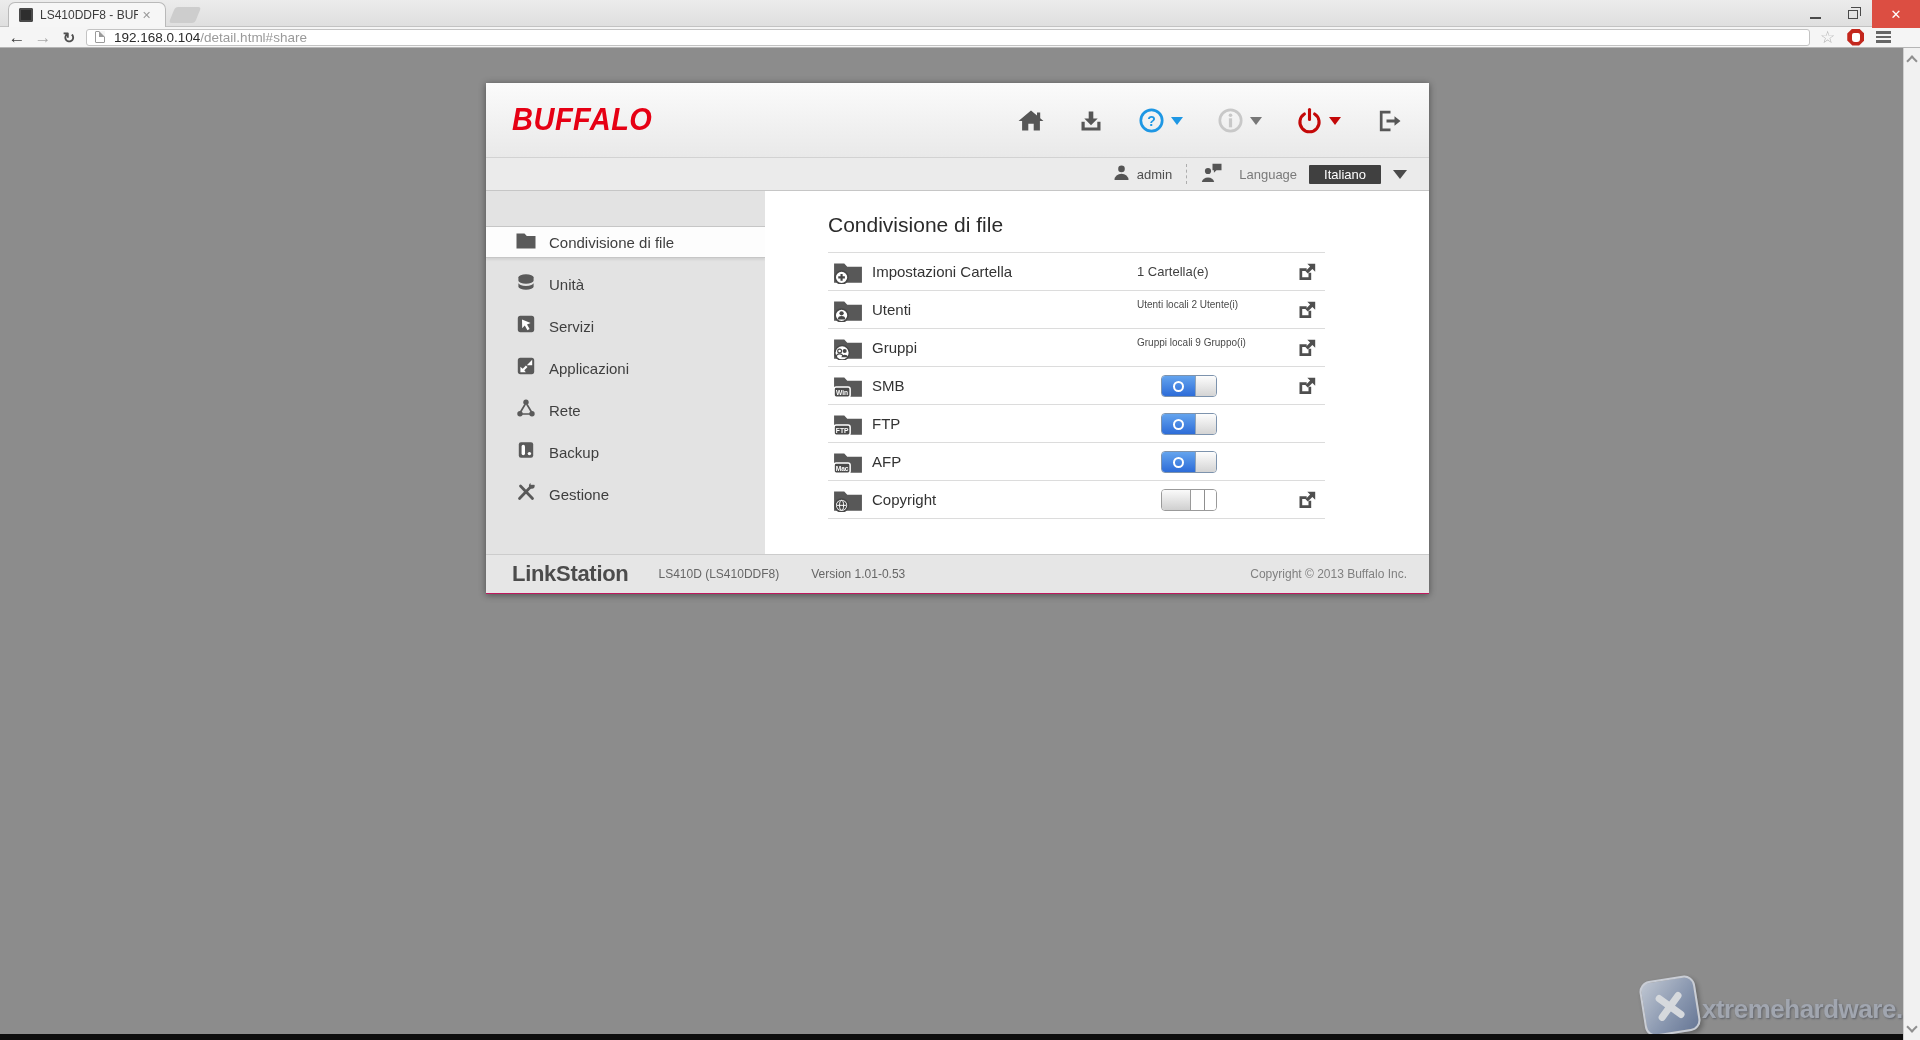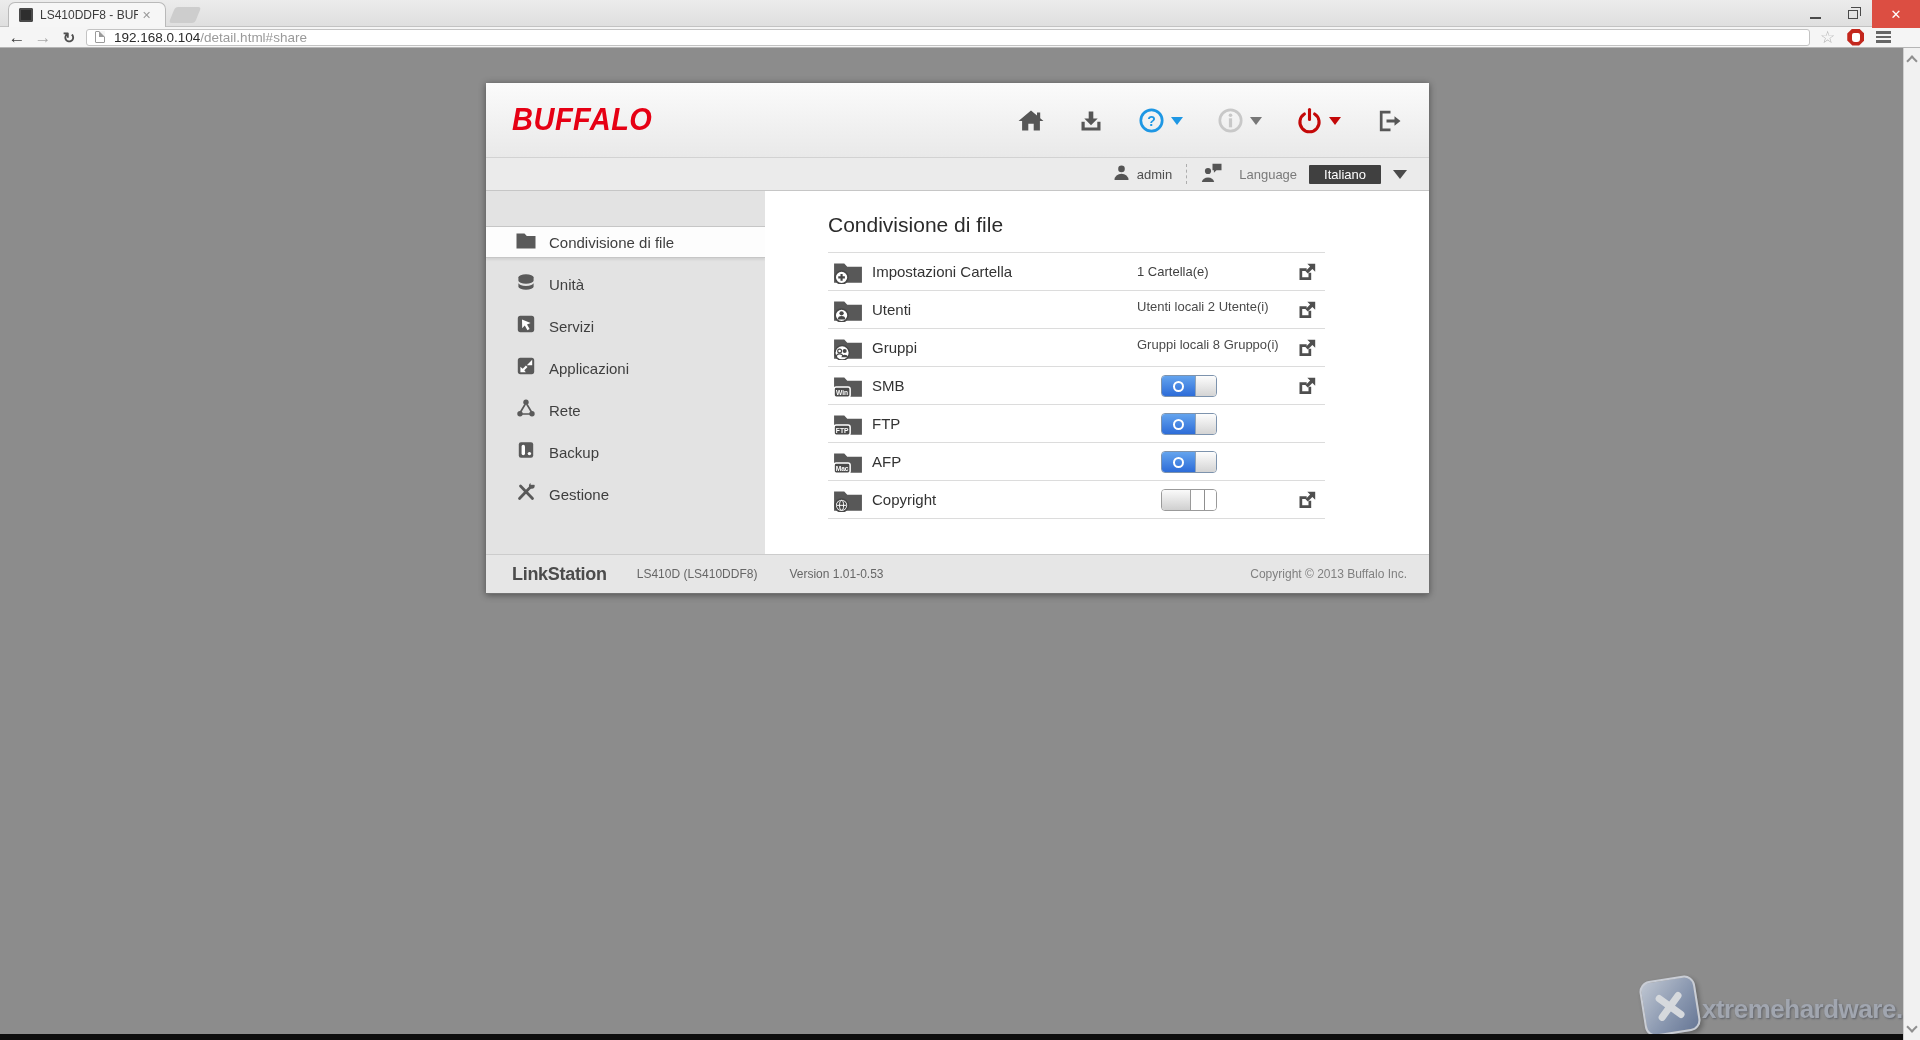--- a/index.html
+++ b/index.html
@@ -53,21 +53,21 @@
   .page { position:absolute; left:0; top:48px; width:1920px; height:992px; background:#8c8c8c; }
   .scrollbar { position:absolute; right:0; top:0; width:17px; height:992px; background:#f1f1f1;
                border-left:1px solid #cfcfcf; }
   .sb-arrow { position:absolute; left:4px; width:8px; height:8px; border:2px solid #8f8f8f; border-left:none; border-top:none; }
   .sb-up { top:9px; transform:rotate(-135deg); }
   .sb-down { bottom:9px; transform:rotate(45deg); }
   .bottom-strip { position:absolute; left:0; top:986px; width:1903px; height:6px; background:#0d0d0d; }
 
   
   .card { position:absolute; left:486px; top:35px; width:943px; height:511px;
-          box-shadow:0 1px 7px rgba(0,0,0,.45); background:#737373; }
+          box-shadow:0 1px 7px rgba(0,0,0,.45); background:#be185d; }
   .card-header { height:75px; background:linear-gradient(#fbfbfb,#e9e9e9); border-bottom:1px solid #d2d2d2;
                  display:flex; align-items:center; position:relative; }
   .logo { font-size:29px; font-weight:bold; font-style:italic; color:#e60014; letter-spacing:.5px;
           margin-left:26px; transform:scaleY(1.05); }
   .hdr-icons { position:absolute; right:28px; top:0; height:75px; display:flex; align-items:center; }
   .hicon { display:flex; align-items:center; margin-left:34px; }
   .caret { width:0; height:0; border-left:6px solid transparent; border-right:6px solid transparent;
            border-top:8px solid #777; margin-left:6px; }
   .caret.blue { border-top-color:#1e97e4; }
   .caret.red { border-top-color:#c40808; }
@@ -89,39 +89,39 @@
                         box-shadow:0 2px 2px rgba(0,0,0,.07); }
   .side-label { font-size:15px; color:#3f3f3f; margin-left:13px; }
 
   .content { flex:1; background:#fff; padding-left:63px; }
   .content-title { font-size:21px; color:#2b2b2b; margin-top:22px; font-weight:normal; }
   .rows { width:497px; margin-top:15px; border-top:1px solid #dcdcdc; }
   .row { height:38px; border-bottom:1px solid #dcdcdc; position:relative; display:flex; align-items:center; }
   .row-icon { position:absolute; left:5px; top:7px; }
   .row-label { font-size:15px; color:#333; margin-left:44px; }
   .row-value { position:absolute; left:309px; font-size:13px; color:#3f3f3f; }
-  .row-value.small { font-size:13px; color:#4a4a4a; top:8px; }
+  .row-value.small { font-size:10px; color:#4a4a4a; top:8px; }
   .row-ext { position:absolute; right:8px; top:9px; }
 
   
   .toggle { position:absolute; left:333px; top:8px; width:56px; height:22px; border-radius:4px;
             display:flex; overflow:hidden; }
   .toggle.on { border:1px solid #7d93ad; }
   .toggle.off { border:1px solid #9a9a9a; }
   .t-blue { width:33px; background:linear-gradient(#64a4ee,#2d6cd8); display:flex; align-items:center; justify-content:center; }
   .t-ring { width:11px; height:11px; border:2px solid #fff; border-radius:50%; }
   .t-knob { width:21px; background:linear-gradient(#fdfdfd,#d4d4d4); border-left:1px solid #8fa3b8; }
   .toggle.off .t-knob { width:29px; border-left:none; border-right:1px solid #9a9a9a;
                         background:linear-gradient(#fafafa,#cfcfcf); }
   .t-track { flex:1; background:#fff; position:relative; }
   .t-line { position:absolute; left:50%; top:0; width:1px; height:100%; background:#8f8f8f; }
 
   .card-footer { height:39px; background:#e6e6e6; border-top:1px solid #cccccc;
                  display:flex; align-items:center; padding:0 22px 0 26px; }
-  .brand { font-size:18px; font-weight:bold; color:#4c4c4c; letter-spacing:-.3px; }
+  .brand { font-size:22px; font-weight:bold; color:#4c4c4c; letter-spacing:-.3px; }
   .f-model { font-size:12px; color:#666; margin-left:30px; }
   .f-version { font-size:12px; color:#666; margin-left:32px; }
   .f-copy { font-size:12px; color:#808080; margin-left:auto; }
 
   
   .watermark { position:absolute; left:1638px; top:924px; width:280px; height:70px; opacity:.8; }
   .wm-logo { position:absolute; left:4px; top:6px; width:56px; height:56px; border-radius:11px;
              background:linear-gradient(135deg,#ccd5e3,#8b9cba 55%,#5e7298);
              border:2px solid #d9dee8; transform:rotate(-9deg);
              box-shadow:2px 3px 5px rgba(0,0,0,.35); }
@@ -334,21 +334,21 @@
             <div class="row">
               <span class="row-icon"><svg width="30" height="24" viewBox="0 0 28 22">
                   <path fill="#585858" d="M1 3 h9.5 l2.8 3 H27 v15 H1 Z"></path>
                   <circle cx="8.5" cy="15.5" r="6.8" fill="#fff" stroke="#474747" stroke-width="1.4"></circle>
                   <circle cx="6.2" cy="13.8" r="1.8" fill="none" stroke="#474747" stroke-width="1.1"></circle>
                   <path d="M3.2 19.3 a3 2.8 0 0 1 6 0" fill="none" stroke="#474747" stroke-width="1.1"></path>
                   <circle cx="10.9" cy="13.8" r="1.9" fill="#474747"></circle>
                   <path fill="#474747" d="M7.7 19.6 a3.3 3 0 0 1 6.4 0 Z"></path>
                 </svg></span>
               <span class="row-label">Gruppi</span>
-              <span class="row-value small">Gruppi locali 8 Gruppo(i)</span>
+              <span class="row-value small">Gruppi locali 9 Gruppo(i)</span>
               <span class="row-ext"><svg width="20" height="20" viewBox="0 0 20 20">
                   <path fill="#4f4f4f" d="M2.5 6.3 V18 H14.2 V10.8 h-2.7 v4.5 H5.2 V9 h4.5 V6.3 Z"></path>
                   <path fill="#4f4f4f" d="M10.3 1.8 H18.2 V9.7 L15.4 6.9 10.8 11.5 8.5 9.2 13.1 4.6 Z"></path>
                 </svg></span>
             </div>
             <div class="row">
               <span class="row-icon"><svg width="30" height="24" viewBox="0 0 28 22">
                   <path fill="#585858" d="M1 3 h9.5 l2.8 3 H27 v15 H1 Z"></path>
                   <rect x="1" y="12" width="15" height="9.5" rx="2" fill="#4a4a4a" stroke="#fff" stroke-width="1.4"></rect>
                   <text x="8.5" y="19.3" text-anchor="middle" font-size="6.2" font-weight="bold" fill="#fff" font-family="Liberation Sans,sans-serif">Win</text>

